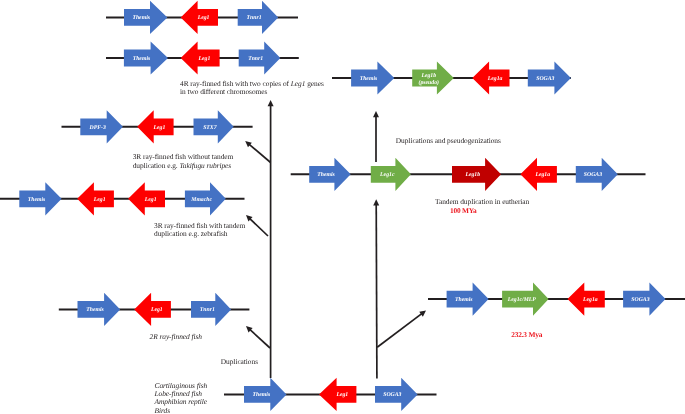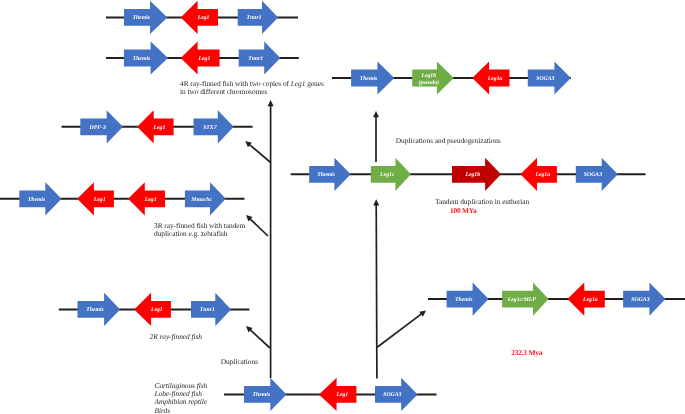--- a/index.html
+++ b/index.html
@@ -132,21 +132,22 @@
           <line x1="376.9" y1="378.5" x2="376.215742067398" y2="203.3299692538919" stroke="#231f20" stroke-width="1.7"></line>
           <path d="M 376.2 199.3 L 379.22419567730606 205.48823403770118 L 373.2242414531494 205.5116713588893 Z" fill="#231f20"></path>
         </g>
         <g>
           <line x1="377.2" y1="347.3" x2="422.7823408680327" y2="312.9264314765655" stroke="#231f20" stroke-width="1.7"></line>
           <path d="M 426 310.5 L 422.85603171501225 316.62825125325253 L 419.24347864816536 311.8376917515643 Z" fill="#231f20"></path>
         </g>
       </g>
     </svg>
 <div class="cap" style="left: 132px; top: 79.5px; margin-left: 48px;">4R ray-finned fish with two copies of <i>Leg1</i> genes<br>in two different chromosomes</div>
+    <div class="cap" style="left: 132.7px; top: 153.3px;">3R ray-finned fish without tandem<br>duplication e.g. <i>Takifugu rubripes</i></div>
     <div class="cap" style="left: 122px; top: 222px; margin-left: 32px;">3R ray-finned fish with tandem<br>duplication e.g. zebrafish</div>
     <div class="cap" style="left: 149.5px; top: 332.5px; font-style: italic;">2R ray-finned fish</div>
     <div class="cap" style="left: 154.5px; top: 381.8px; font-style: italic;">Cartilaginous fish<br>Lobe-finned fish<br>Amphibian reptile<br>Birds</div>
     <div class="cap" style="left: 220.8px; top: 357.5px;">Duplications</div>
     <div class="cap" style="left: 395.8px; top: 137px; text-align: center;">Duplications and pseudogenizations</div>
     <div class="cap" style="left: 435px; top: 197.5px; text-align: right;">Tandem duplication in eutherian</div>
     <div class="cap mya" style="left: 450px; top: 207px;">100 MYa</div>
-    <div class="cap mya" style="left: 511.3px; top: 331.4px; margin-top: 18px;">232.3 Mya</div>
+    <div class="cap mya" style="left: 511.3px; top: 331.4px;">232.3 Mya</div>
   </div>
 
 </body></html>

